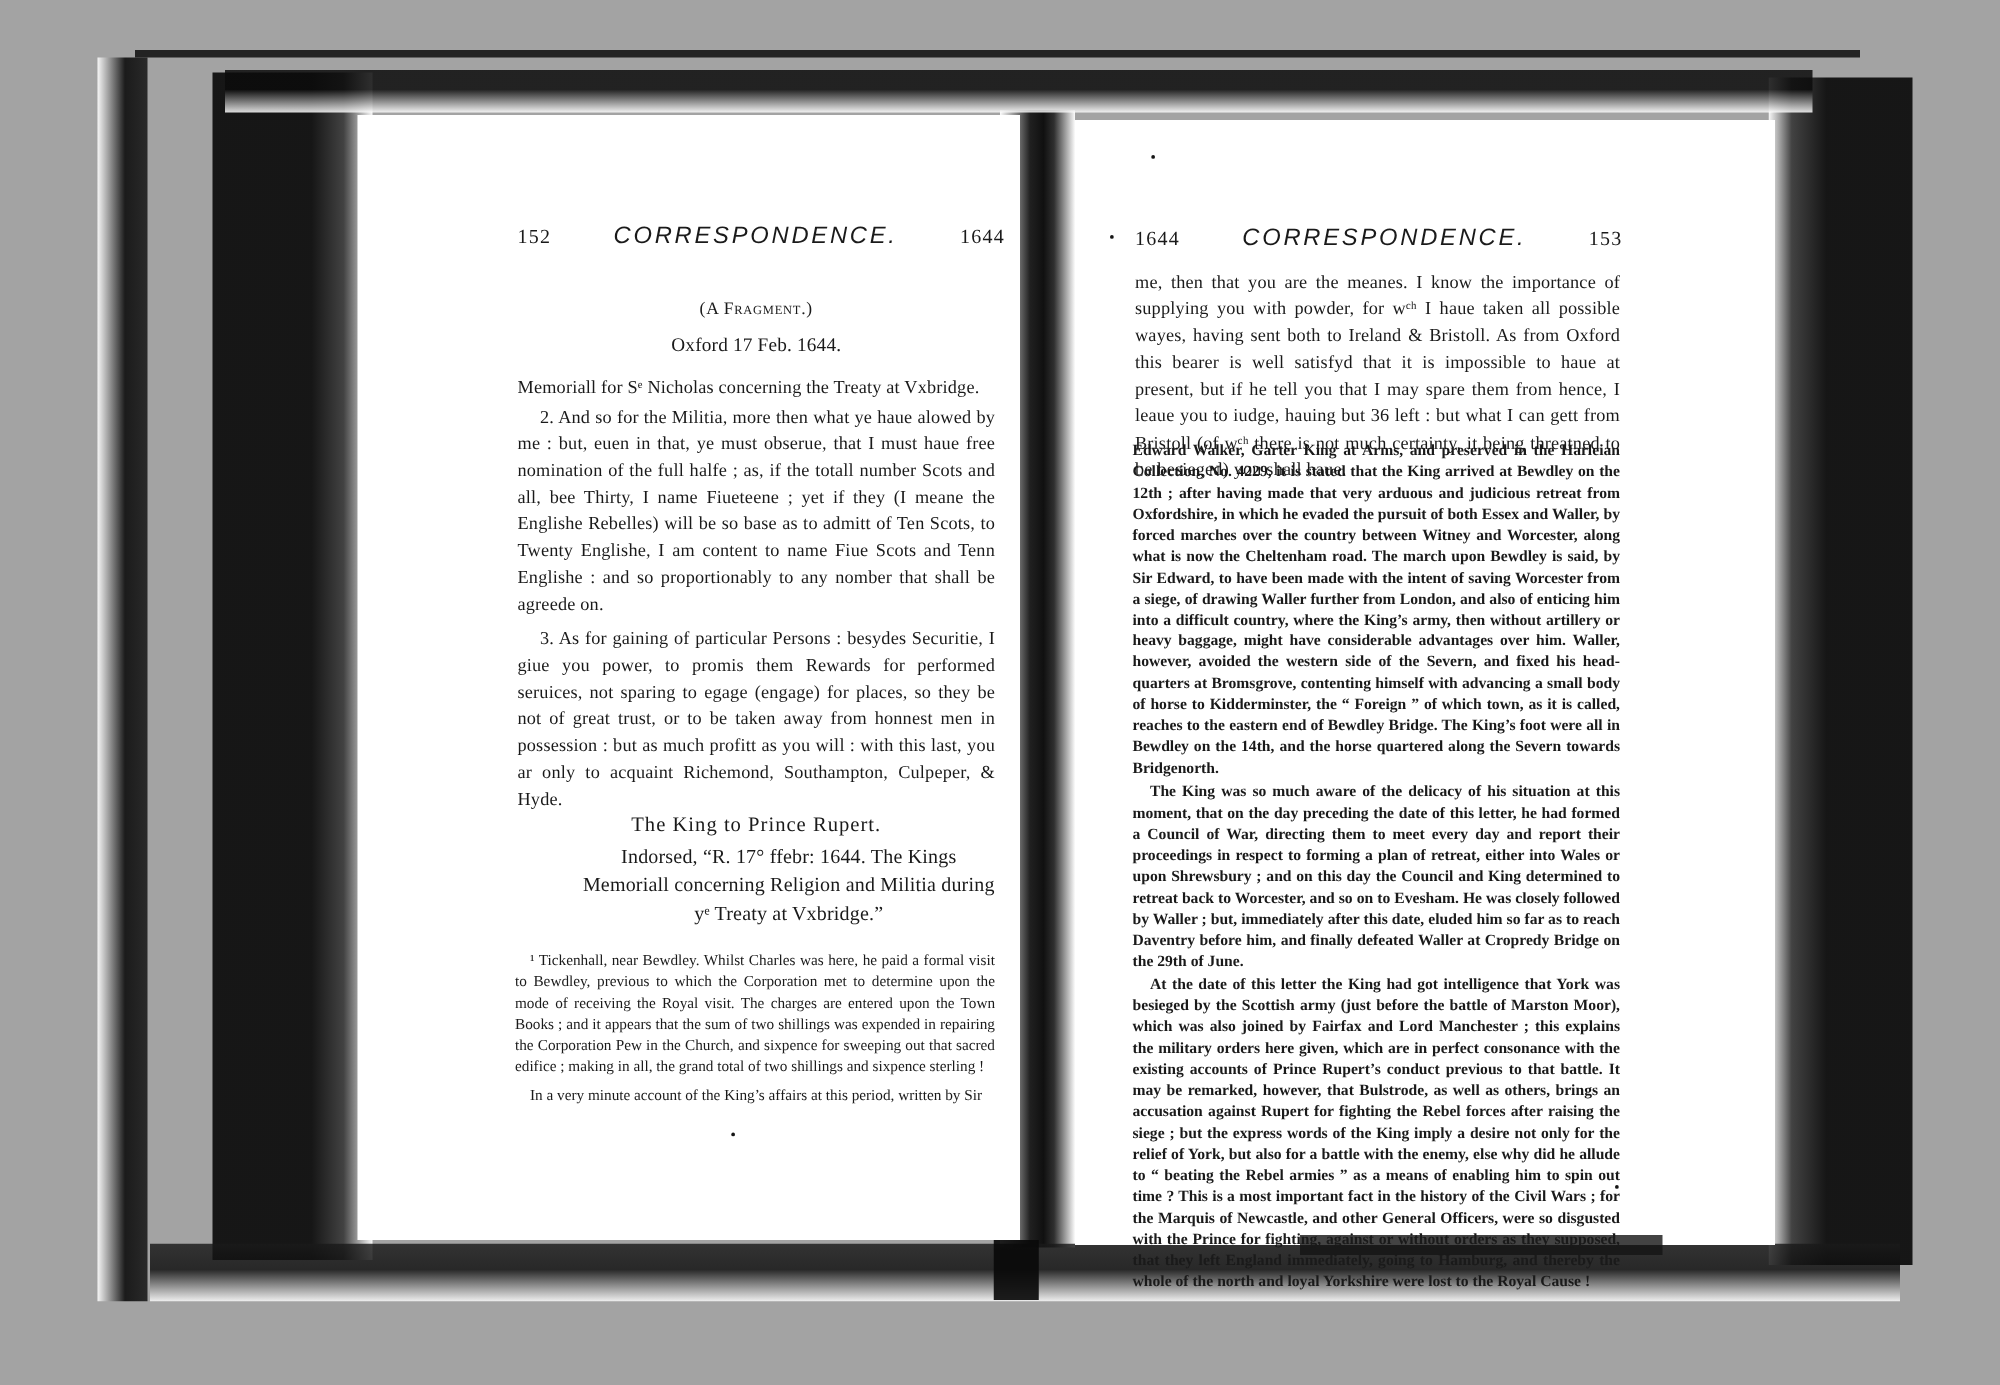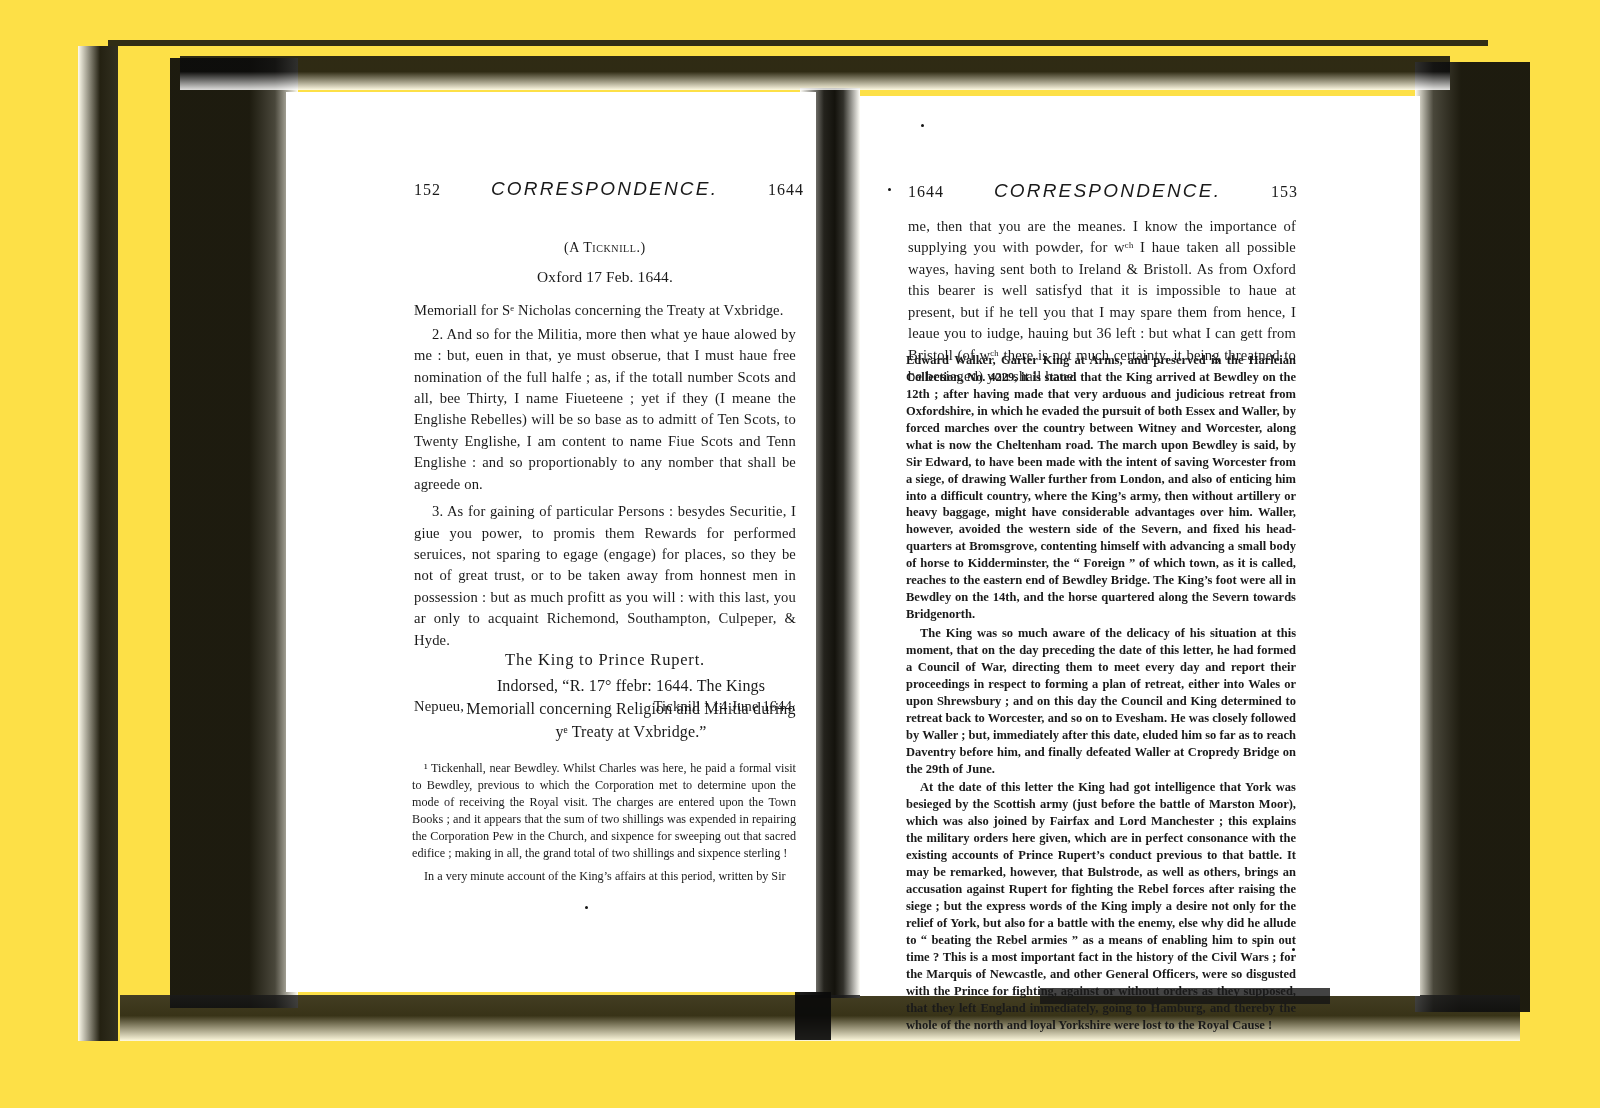--- a/index.html
+++ b/index.html
@@ -13,21 +13,21 @@
     position: relative;
     overflow: hidden;
     font-family: "Liberation Serif", serif;
     color: #1a1a1a;
   }
 
   
   #scan {
     position: absolute;
     inset: 0;
-    background: #fde047;
+    background: #a3a3a3;
   }
 
   
   .shadow-blob {
     position: absolute;
     background: #0d0d0d;
   }
   .smudge {
     position: absolute;
     background: #111;
@@ -161,38 +161,34 @@
 
   <div>
 
     <div class="folio-line" style="left:414px; top:178px; width:390px; justify-content:space-between;">
       <span class="folio-num">152</span>
       <span class="running-head">CORRESPONDENCE.</span>
       <span class="folio-num">1644</span>
     </div>
 
     <div class="col body-text" style="left:414px; top:238px; width:382px;">
-      <p class="centered small-caps-line">(A Ticknill.)</p>
+      <p class="centered small-caps-line">(A Fragment.)</p>
       <p class="centered" style="margin-top:7px; font-size:15.4px;">Oxford 17 Feb. 1644.</p>
 
       <p class="noindent" style="margin-top:12px;">Memoriall for Sᵉ Nicholas concerning the Treaty at Vxbridge.</p>
       <p>2. And so for the Militia, more then what ye haue alowed by me : but, euen in that, ye must obserue, that I must haue free nomination of the full halfe ; as, if the totall number Scots and all, bee Thirty, I name Fiueteene ; yet if they (I meane the Englishe Rebelles) will be so base as to admitt of Ten Scots, to Twenty Englishe, I am content to name Fiue Scots and Tenn Englishe : and so proportionably to any nomber that shall be agreede on.</p>
       <p style="margin-top:6px;">3. As for gaining of particular Persons : besydes Securitie, I giue you power, to promis them Rewards for performed seruices, not sparing to egage (engage) for places, so they be not of great trust, or to be taken away from honnest men in possession : but as much profitt as you will : with this last, you ar only to acquaint Richemond, Southampton, Culpeper, &amp; Hyde.</p>
 
       <div class="indorsed">Indorsed, “R. 17° ffebr: 1644.  The Kings Memoriall concerning Religion and Militia during yᵉ Treaty at Vxbridge.”</div>
     </div>
 
     <div class="col" style="left:414px; top:650px; width:382px;">
       <div class="section-title">The King to Prince Rupert.</div>
 
       <div class="body-text" style="margin-top:26px;">
-        <p class="noindent dateline">
-          <span>Nepueu,</span>
-          <span>Ticknill ¹ 14 June 1644.</span>
-        </p>
       </div>
     </div>
 
     <div class="rule" style="left:414px; top:733px; width:0px;"></div>
 
     <div class="col footnote" style="left:412px; top:760px; width:384px;">
       <p>¹ Tickenhall, near Bewdley.  Whilst Charles was here, he paid a formal visit to Bewdley, previous to which the Corporation met to determine upon the mode of receiving the Royal visit.  The charges are entered upon the Town Books ; and it appears that the sum of two shillings was expended in repairing the Corporation Pew in the Church, and sixpence for sweeping out that sacred edifice ; making in all, the grand total of two shillings and sixpence sterling !</p>
       <p style="margin-top:6px;">In a very minute account of the King’s affairs at this period, written by Sir</p>
     </div>
   </div>

